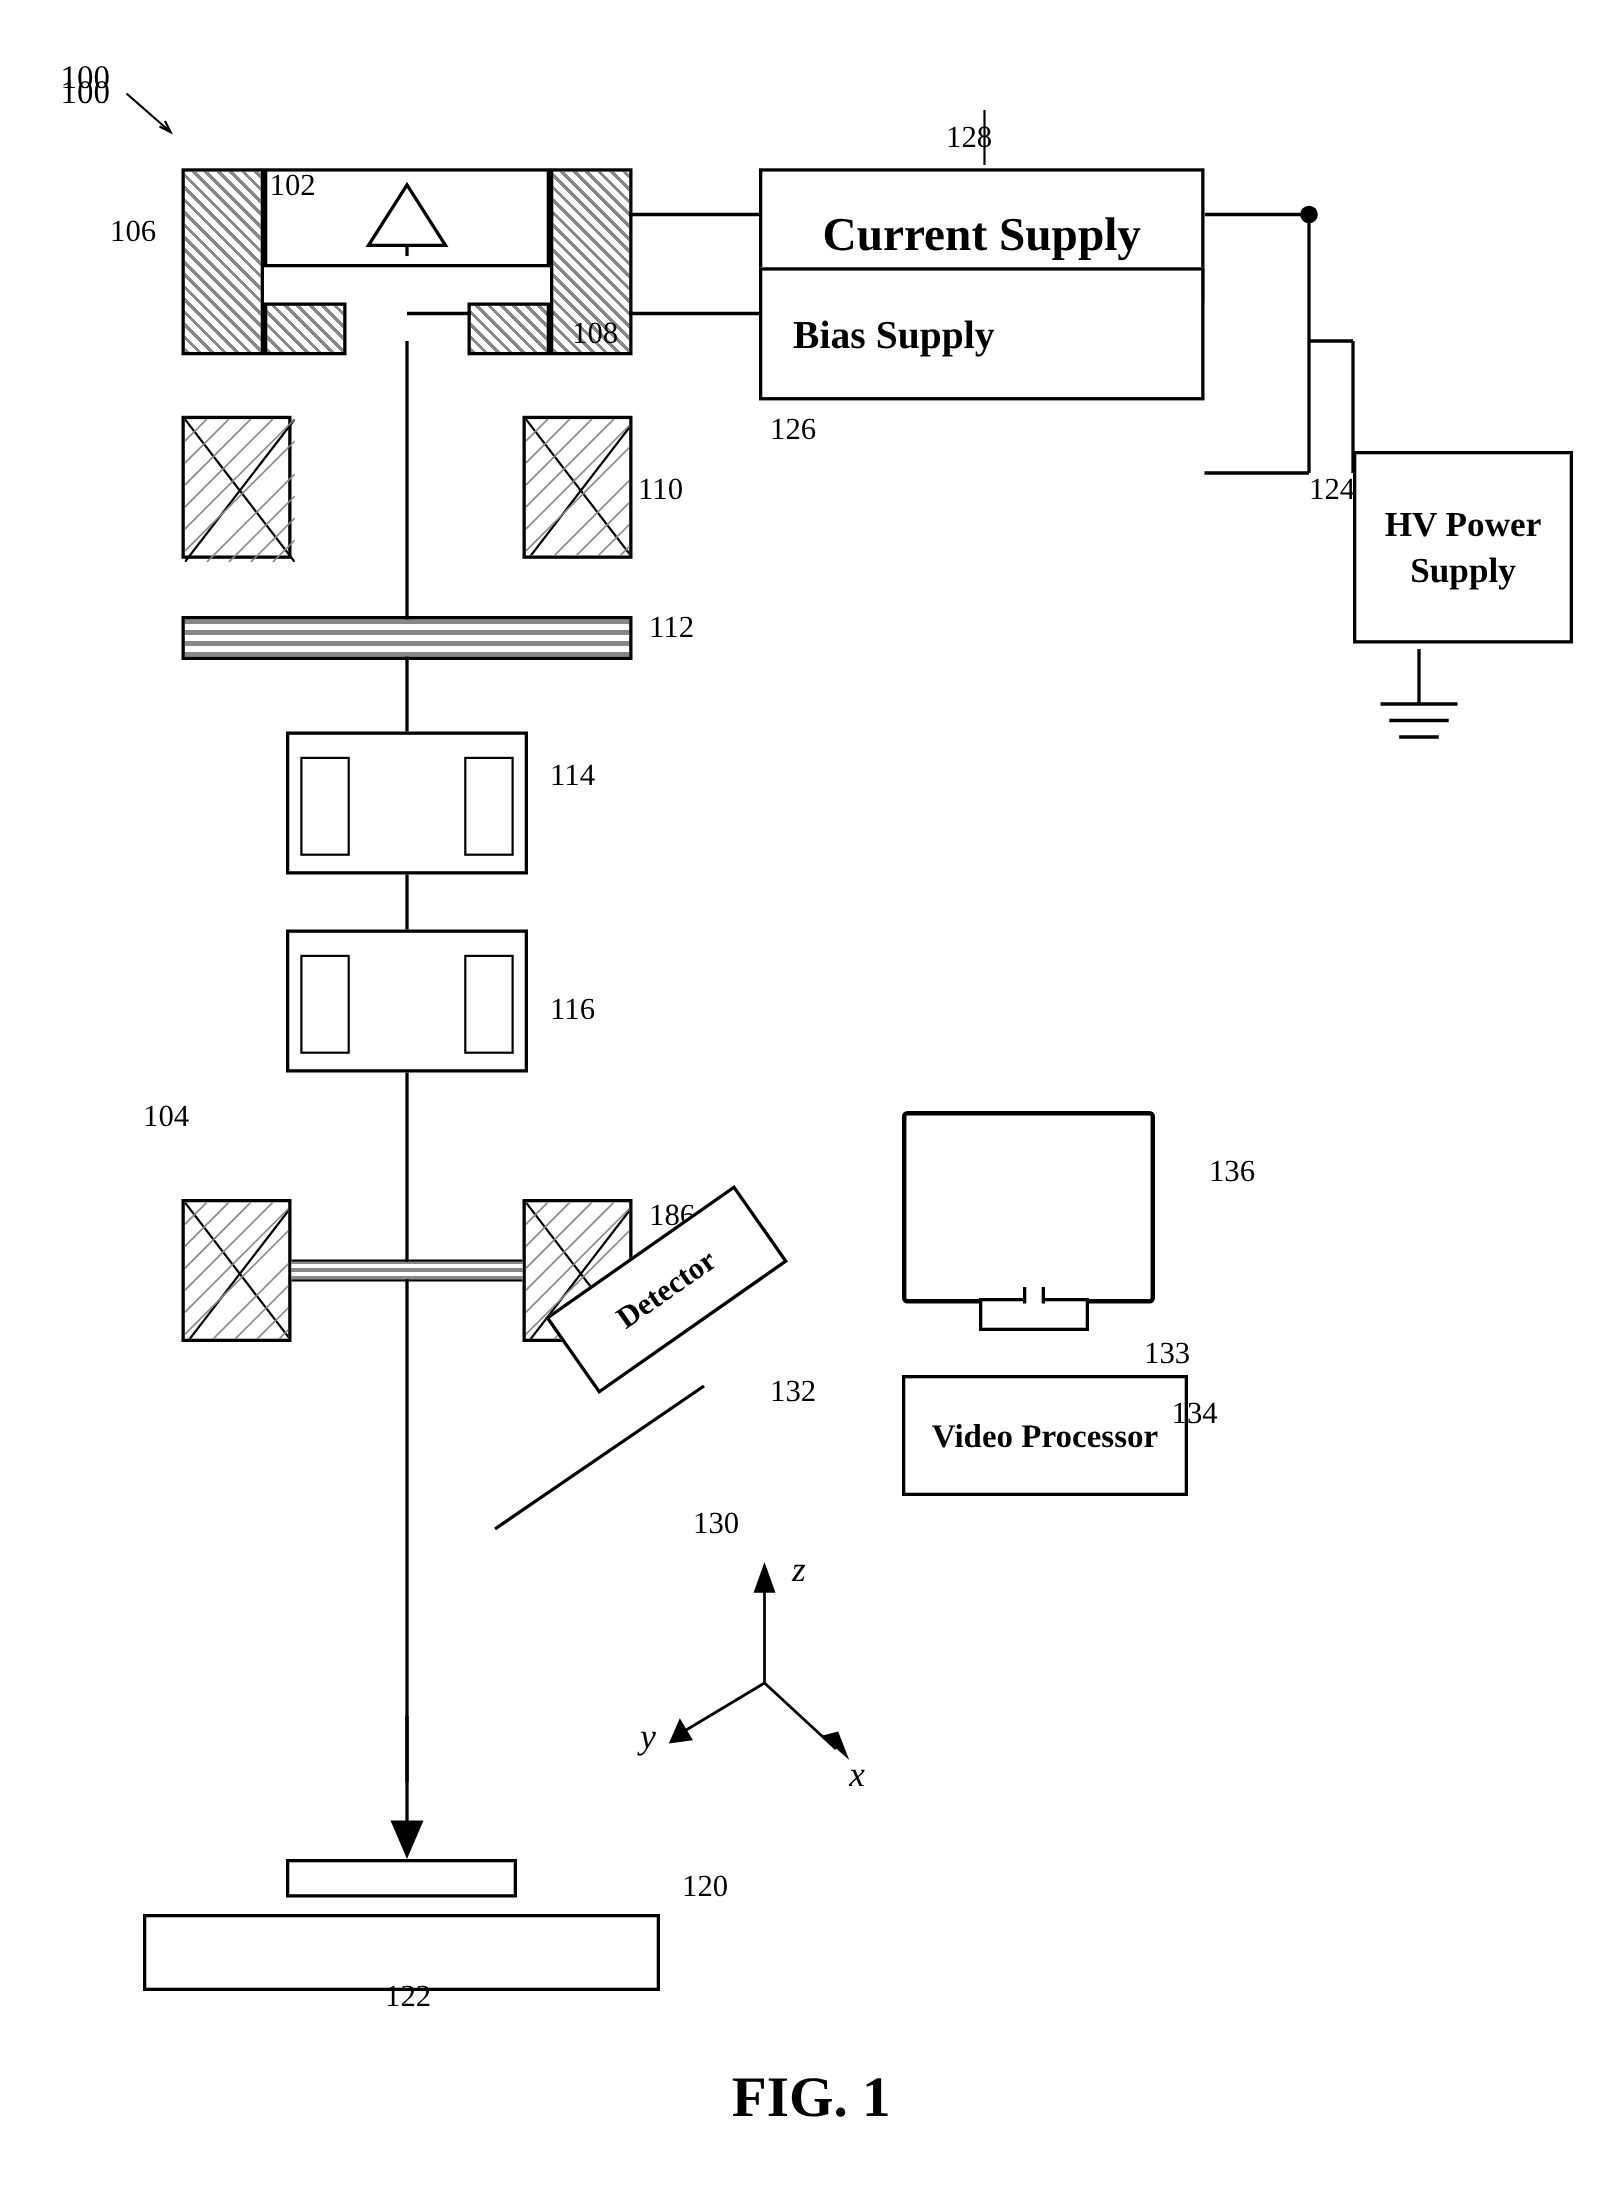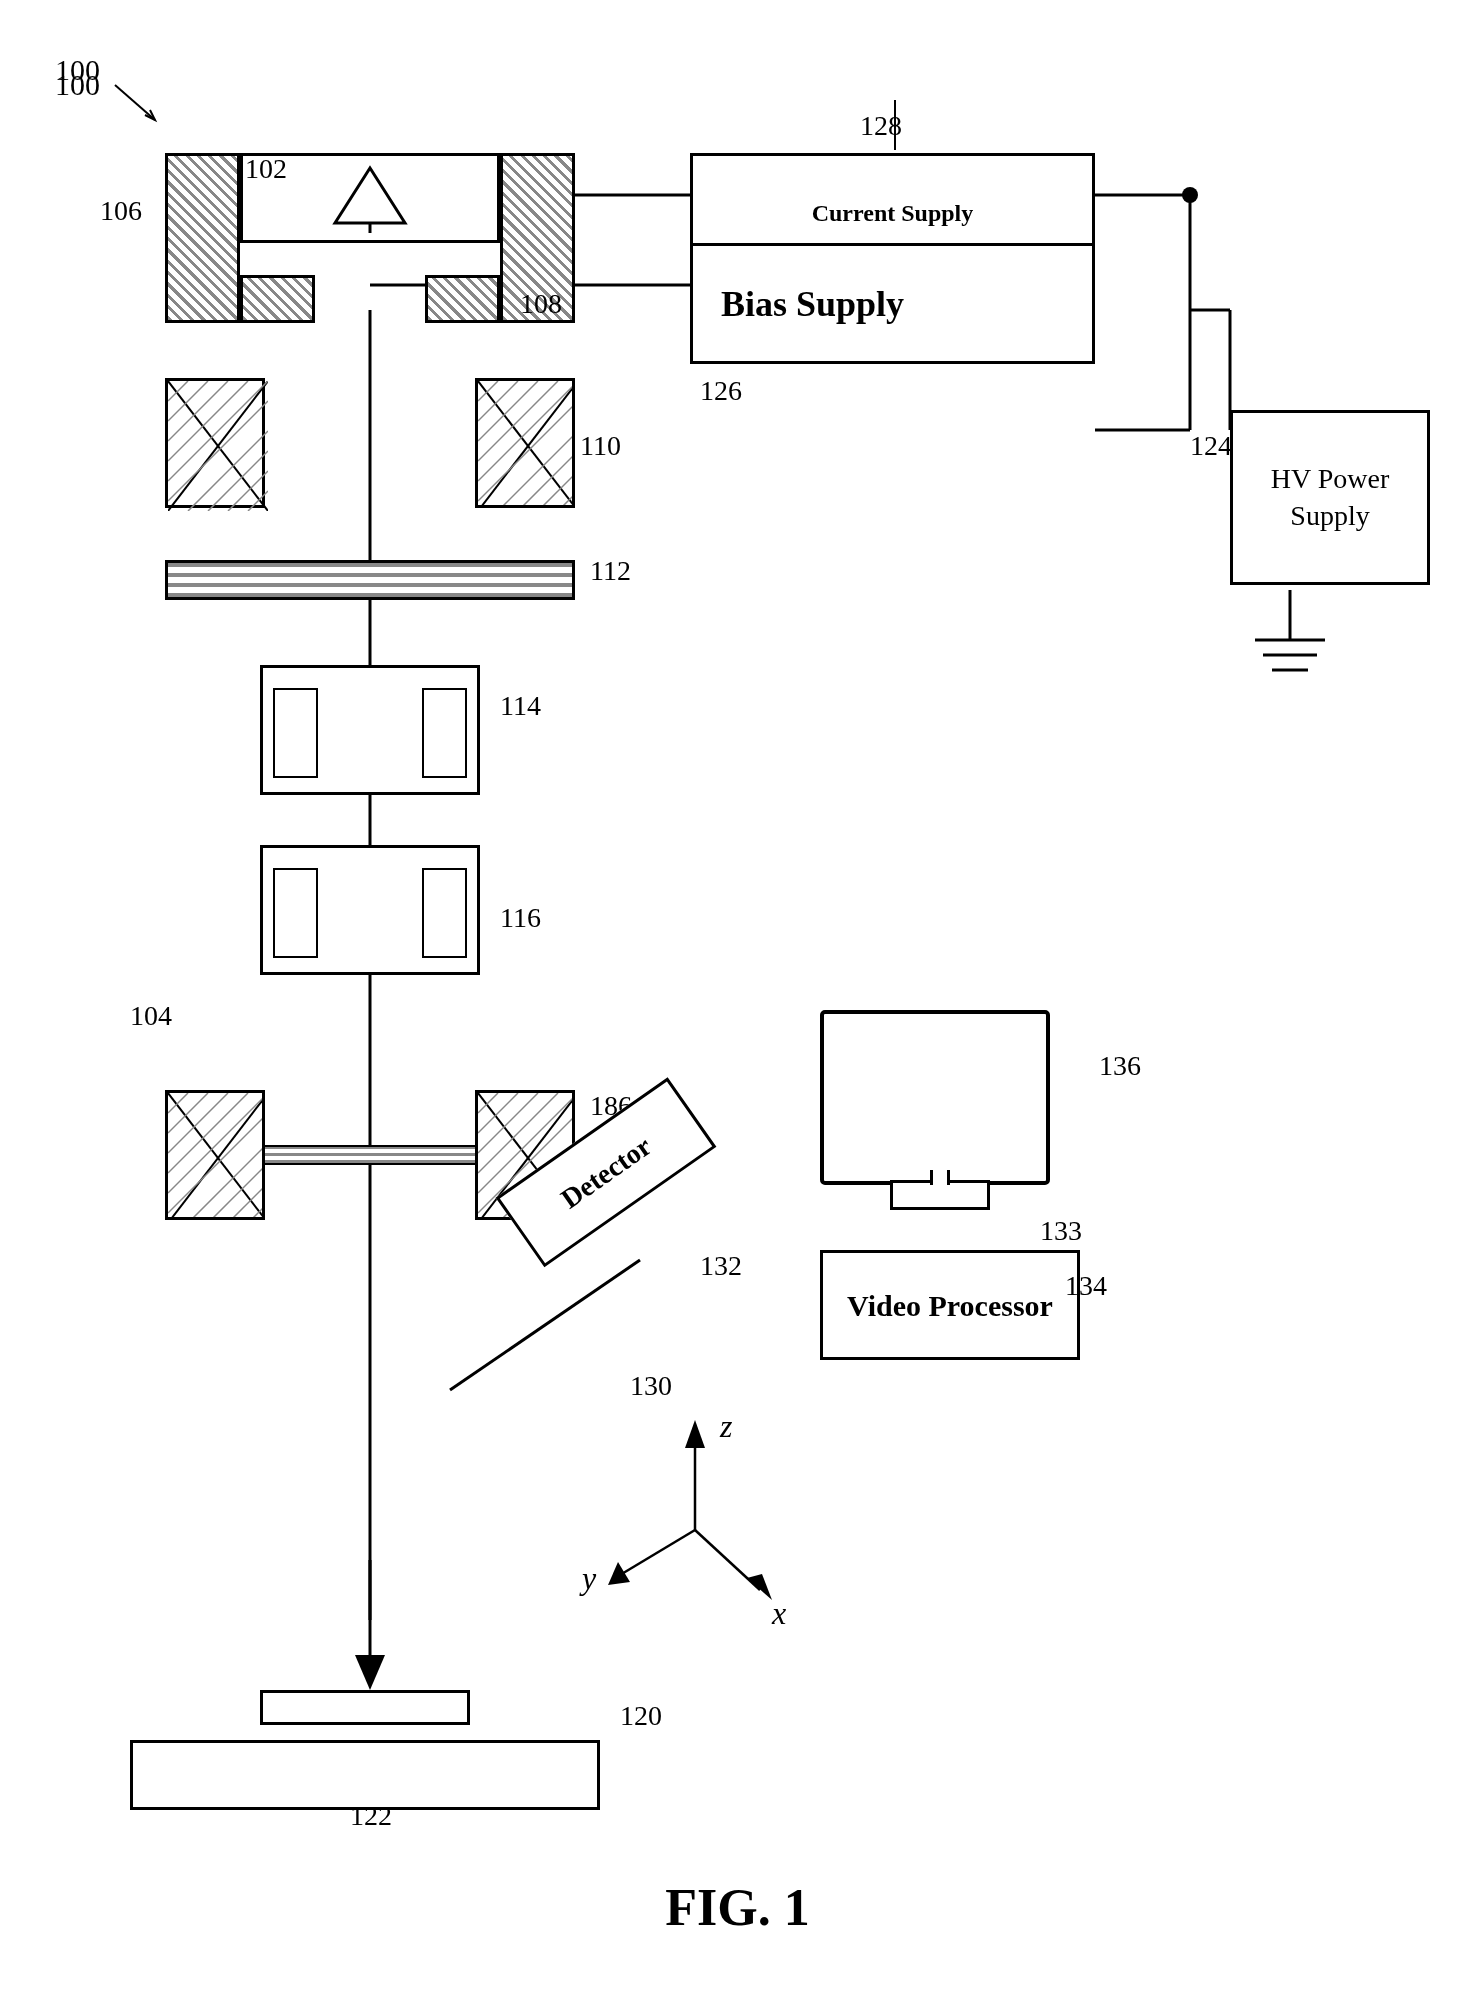--- a/index.html
+++ b/index.html
@@ -102,36 +102,36 @@
 
   <div class="label" style="top:68px; left:55px; font-size:30px;">100</div>
 
   <svg style="position:absolute;top:55px;left:55px;width:120px;height:80px;">
     <text x="0" y="25" font-size="30" font-family="Times New Roman">100</text>
     <line x1="60" y1="30" x2="100" y2="65" stroke="#000" stroke-width="2"></line>
     <path d="M95,55 L100,65 L90,60" fill="none" stroke="#000" stroke-width="2"></path>
   </svg>
 
   <div class="box" style="left:690px; top:153px; width:405px; height:121px; display:flex; align-items:center; justify-content:center;">
-    <span style="font-size:24px; font-weight:bold;">Current Supply</span>
+    <span style="font-size:43px; font-weight:bold;">Current Supply</span>
   </div>
 
   <div class="label" style="top:110px; left:860px;">128</div>
   <svg style="position:absolute;top:100px;left:880px;width:30px;height:55px;">
     <line x1="15" y1="0" x2="15" y2="50" stroke="#000" stroke-width="2"></line>
   </svg>
 
   <div class="box" style="left:690px; top:243px; width:405px; height:121px; display:flex; align-items:center; justify-content:flex-start;padding-left:28px;">
     <span style="font-size:36px; font-weight:bold;">Bias Supply</span>
   </div>
 
   <div class="label" style="top:375px; left:700px;">126</div>
 
   <div class="box" style="left:1230px; top:410px; width:200px; height:175px; display:flex; align-items:center; justify-content:center; text-align:center;">
-    <span style="font-size:28px; font-weight:normal; line-height:1.3;">HV Power Supply</span>
+    <span style="font-size:32px; font-weight:bold; line-height:1.3;">HV Power Supply</span>
   </div>
 
   <div class="label" style="top:430px; left:1190px;">124</div>
 
   <div style="position:absolute; left:165px; top:153px; width:75px; height:170px;">
     <div style="width:75px; height:170px; background: repeating-linear-gradient(45deg, #888, #888 3px, #fff 3px, #fff 8px); border:3px solid #000;"></div>
   </div>
 
   <div style="position:absolute; left:500px; top:153px; width:75px; height:170px;">
     <div style="width:75px; height:170px; background: repeating-linear-gradient(45deg, #888, #888 3px, #fff 3px, #fff 8px); border:3px solid #000;"></div>

